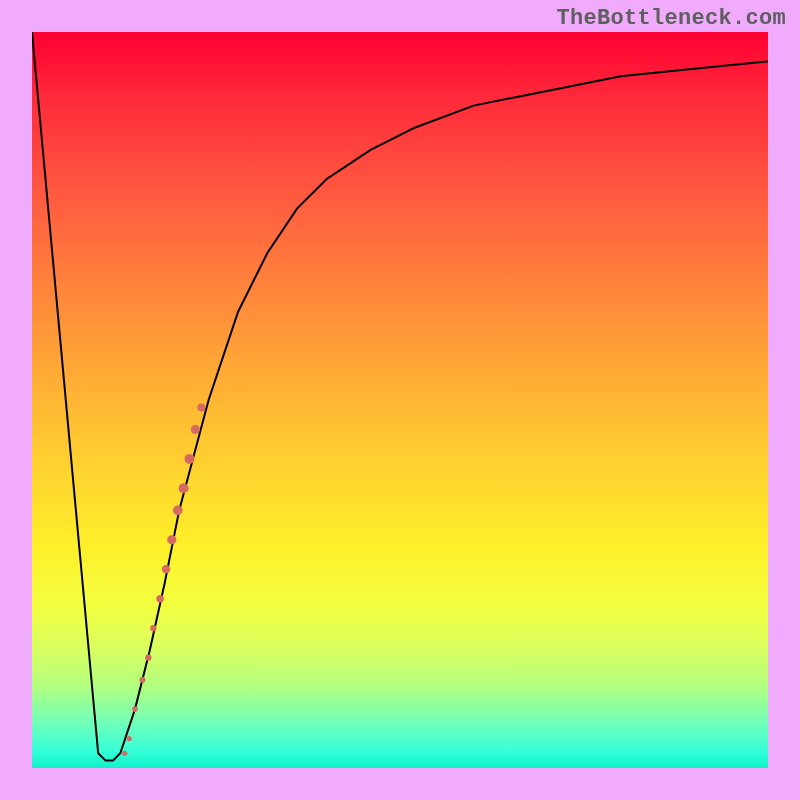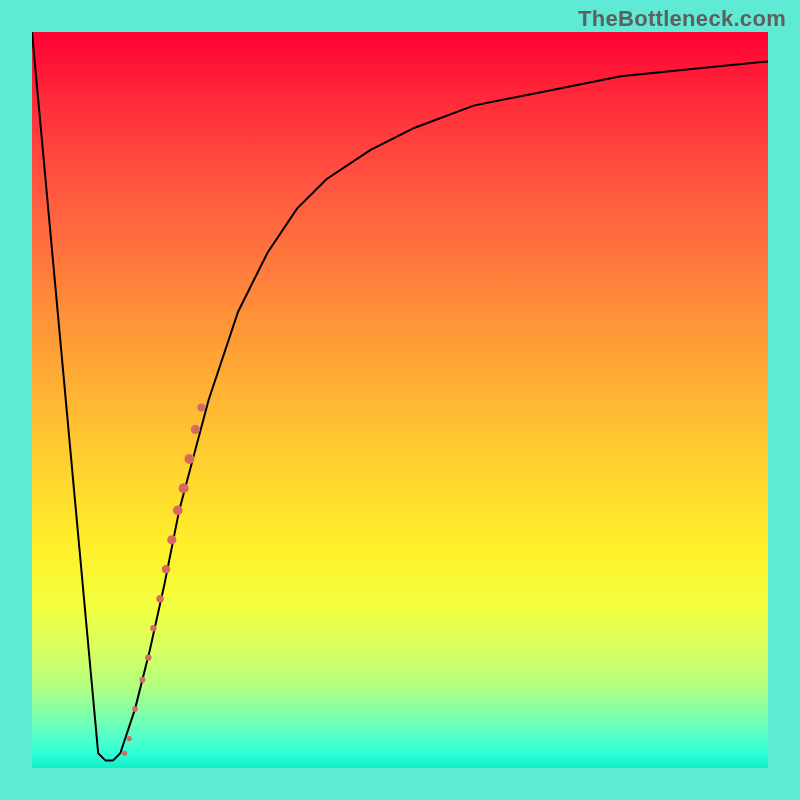--- a/index.html
+++ b/index.html
@@ -7,21 +7,22 @@
     padding: 0;
     width: 800px;
     height: 800px;
     overflow: hidden;
     background: #000;
     font-family: Arial, Helvetica, sans-serif;
   }
   .frame {
     position: absolute;
     inset: 0;
-    background: #5eead4;
+    background: #f0abfc;
+    font-family: Liberation Mono, monospace;
   }
   .plot {
     position: absolute;
     left: 32px;
     top: 32px;
     width: 736px;
     height: 736px;
     overflow: hidden;
   }
   .gradient {

